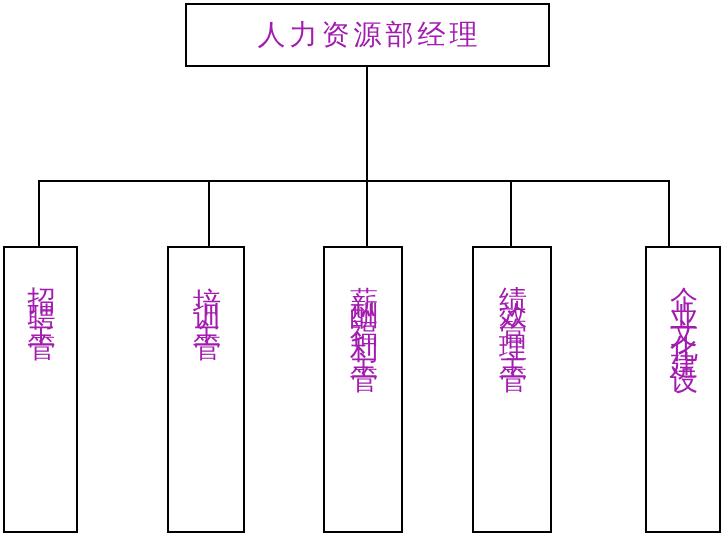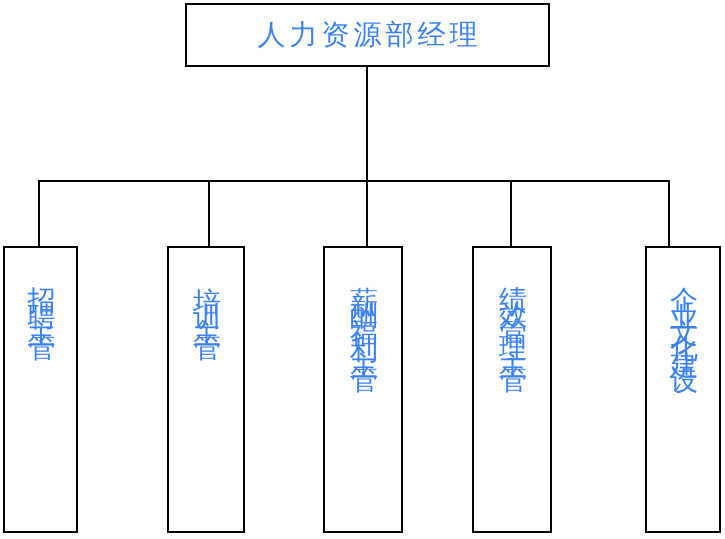--- a/index.html
+++ b/index.html
@@ -2,21 +2,21 @@
 <html><head>
 <meta charset="utf-8">
 <style>
   html, body { margin: 0; padding: 0; background: #ffffff; }
   .canvas {
     position: relative;
     width: 725px;
     height: 539px;
     background: #ffffff;
     font-family: "Liberation Serif", "DejaVu Serif", serif;
-    color: #3b82f6;
+    color: #a21caf;
     overflow: hidden;
   }
   .box {
     position: absolute;
     border: 2px solid #000000;
     background: #ffffff;
     box-sizing: border-box;
   }
   .root-box {
     left: 185px; top: 3px;

